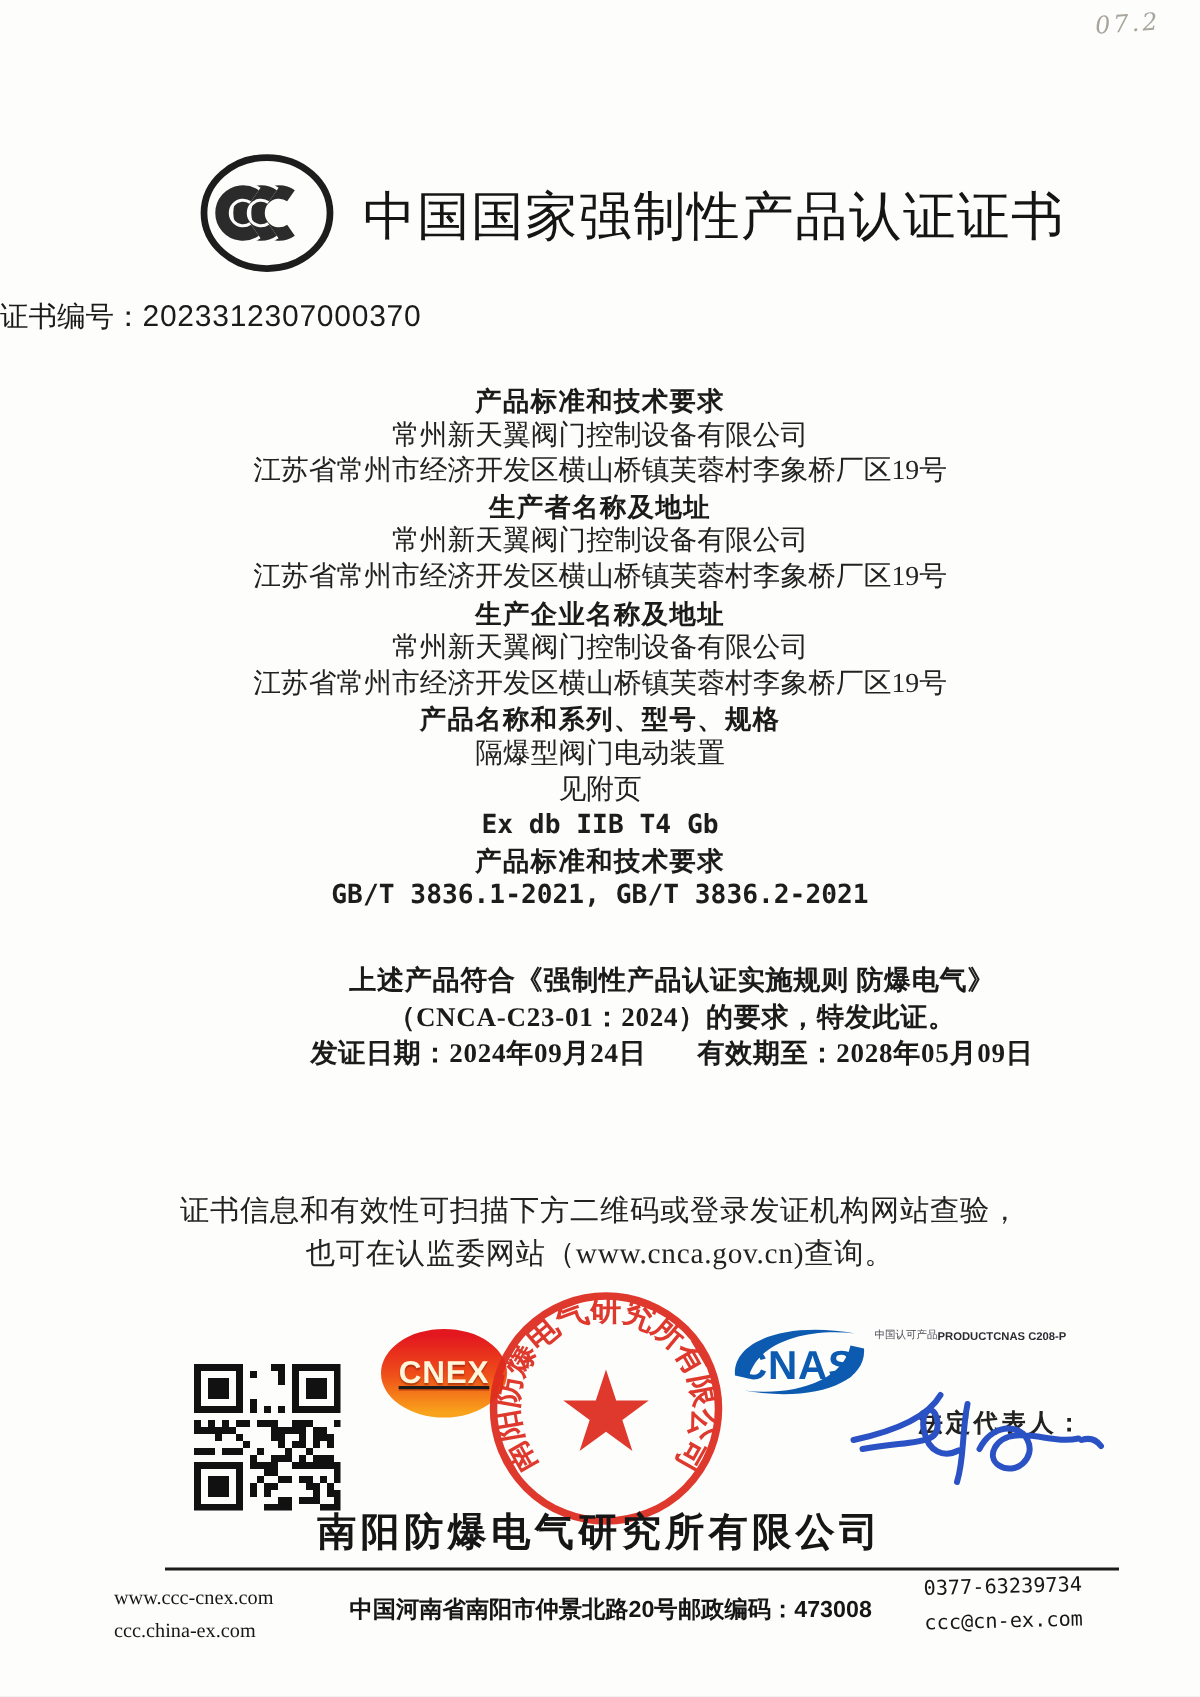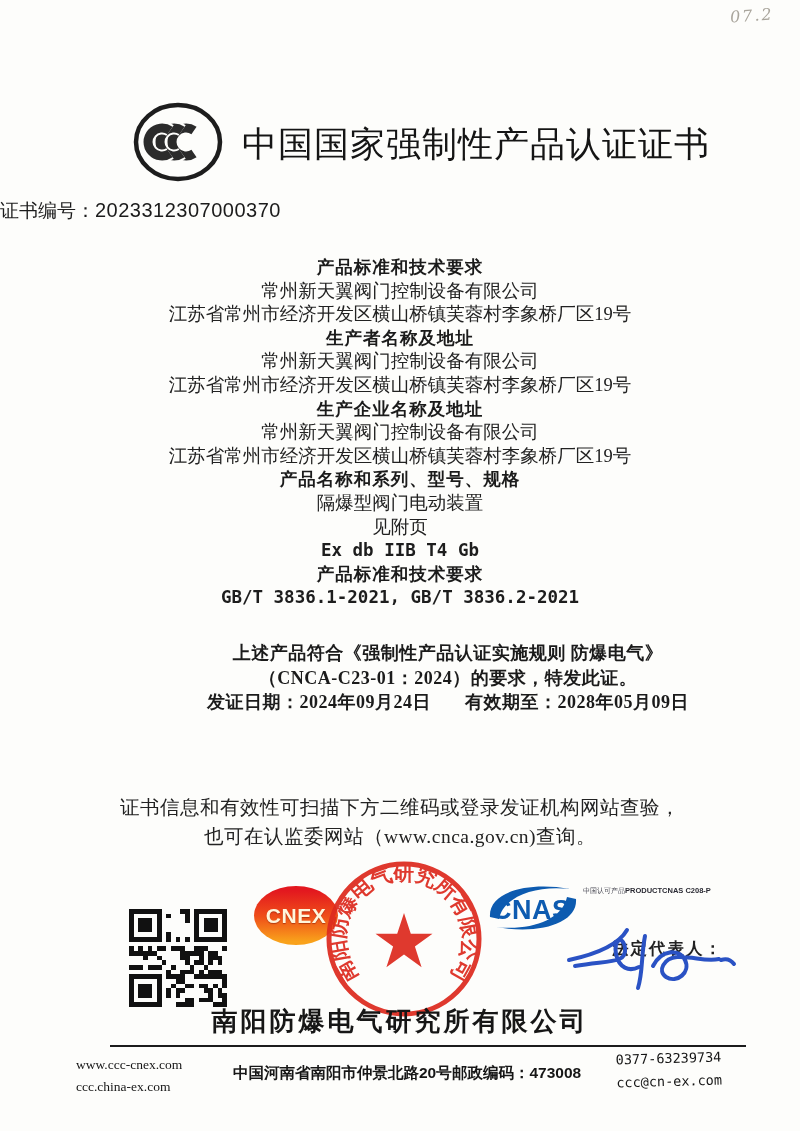--- a/index.html
+++ b/index.html
@@ -26,21 +26,21 @@
   .body-block .hd{font-size:17.5px;font-weight:700;letter-spacing:1px;}
   .body-block .val{font-size:18.5px;font-weight:400;color:#222;}
   .body-block .mono-line{font-family:"DejaVu Sans Mono","Liberation Mono",monospace;font-size:17.5px;font-weight:700;color:#1d1d1d;}
   .statement{position:absolute;top:641px;left:0;width:100%;text-align:center;line-height:24.5px;font-size:18px;font-weight:700;letter-spacing:.5px;padding-left:48px;}
   .statement .gap{display:inline-block;width:34px;}
   .verify{position:absolute;top:793px;left:0;width:100%;text-align:center;line-height:29px;font-size:19.5px;color:#222;letter-spacing:.5px;}
   .qr{position:absolute;left:129px;top:909px;width:98px;height:98px;}
   .cnex{
     position:absolute;left:254px;top:886px;width:84px;height:59px;border-radius:50%;
     background:linear-gradient(180deg,#e3181f 8%,#ef4f19 52%,#f9a21b 94%);
-    display:flex;align-items:center;justify-content:center;
+    display:flex;align-items:center;justify-content:center;text-decoration:underline;
   }
   .cnex span{
     color:#fff6dc;font-weight:800;font-size:21px;letter-spacing:.5px;
     font-family:"Liberation Sans","DejaVu Sans",sans-serif;text-shadow:0 1px 1px rgba(120,20,0,.5);
   }
   .stamp{position:absolute;left:322px;top:857px;width:164px;height:164px;opacity:.93;}
   .cnas{position:absolute;left:486px;top:881px;display:flex;align-items:flex-start;gap:3px;}
   .cnas-side{display:flex;flex-direction:row;line-height:8.5px;padding-top:6px;}
   .cnas-side .t1{font-size:7px;color:#4a4a55;font-family:"Liberation Sans",sans-serif;}
   .cnas-side .t2{font-size:7.5px;font-weight:700;color:#2a2a33;font-family:"Liberation Sans",sans-serif;}

